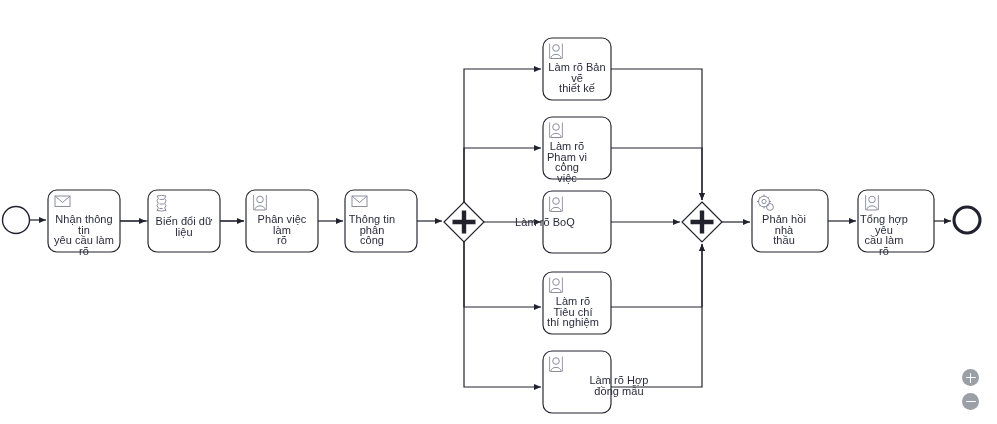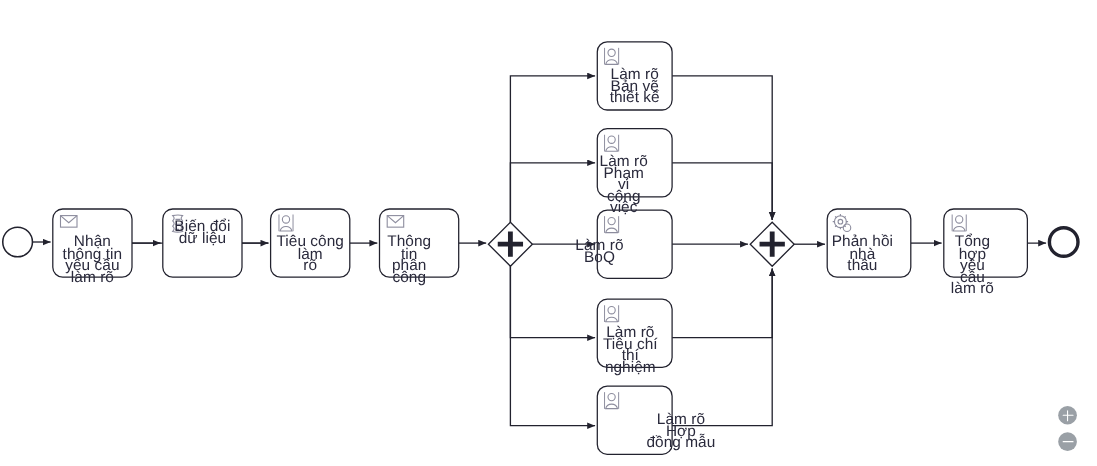--- a/index.html
+++ b/index.html
@@ -18,21 +18,21 @@
     overflow: hidden;
   }
   #bpmn-svg {
     position: absolute;
     left: 0;
     top: 0;
   }
   .task-label {
     position: absolute;
     color: #2a2a3c;
-    font-size: 14px;
+    font-size: 11px;
     line-height: 10.5px;
     text-align: center;
     font-family: "Liberation Sans", sans-serif;
     letter-spacing: 0.05px;
     pointer-events: none;
     white-space: pre-line;
   }
   .zoom-controls {
     position: absolute;
     right: 18px;
@@ -195,22 +195,22 @@
       <path d="M464,210.5 v23 M452.5,222 h23" stroke="#22222e" stroke-width="4.4" stroke-linecap="butt"></path>
     </g>
     <g>
       <polygon points="702,202 722,222 702,242 682,222" fill="#ffffff" stroke="#22222e" stroke-width="1.2"></polygon>
       <path d="M702,210.5 v23 M690.5,222 h23" stroke="#22222e" stroke-width="4.4" stroke-linecap="butt"></path>
     </g>
   </svg>
 
   <div class="task-label" style="left:50px;  top:214px; width:68px;">Nhận thông tin
 yêu cầu làm rõ</div>
-  <div class="task-label" style="left:150px; top:200px; width:68px;">Biến đổi dữ liệu</div>
-  <div class="task-label" style="left:248px; top:214px; width:68px;">Tiêu công làm
+  <div class="task-label" style="left:150px; top:216px; width:68px;">Biến đổi dữ liệu</div>
+  <div class="task-label" style="left:248px; top:214px; width:68px;">Phân việc làm
 rõ</div>
   <div class="task-label" style="left:347px; top:214px; width:50px;">Thông tin phân
 công</div>
 
   <div class="task-label" style="left:545px; top:62px;  width:64px;">Làm rõ Bản vẽ
 thiết kế</div>
   <div class="task-label" style="left:545px; top:141px; width:44px;">Làm rõ Phạm vi
 công việc</div>
   <div class="task-label" style="left:513px; top:217px; width:64px;">Làm rõ BoQ</div>
   <div class="task-label" style="left:545px; top:296px; width:56px;">Làm rõ Tiêu chí

